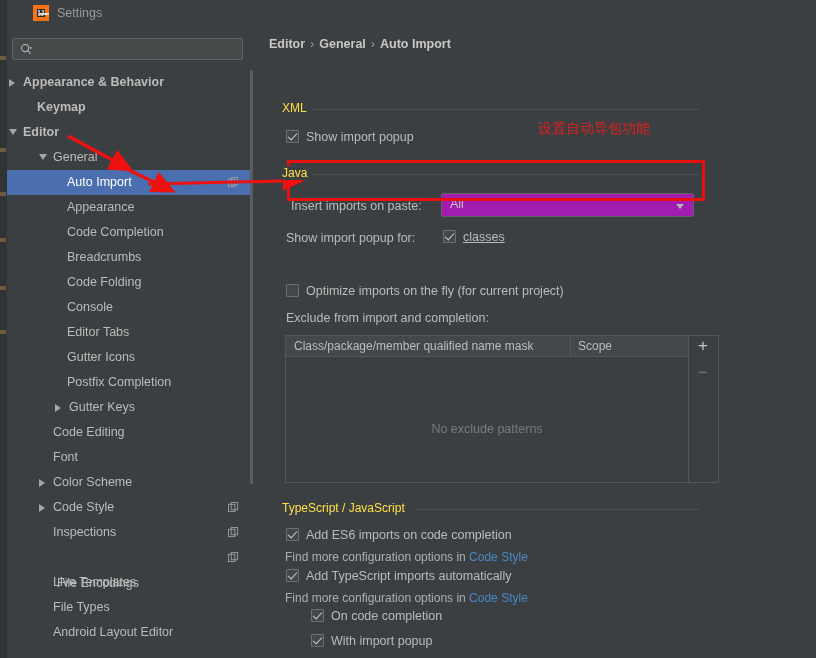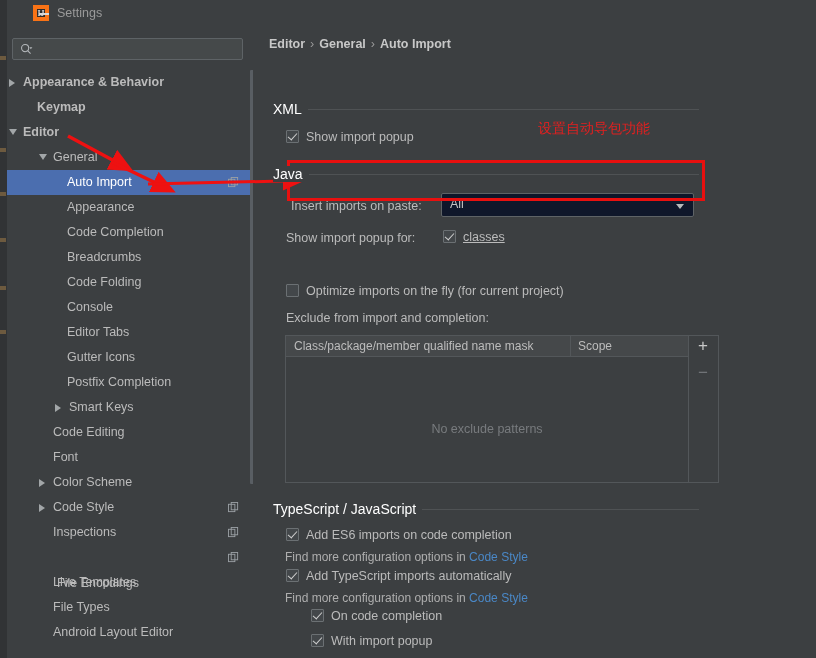--- a/index.html
+++ b/index.html
@@ -132,22 +132,22 @@
     font-size: 12.5px; font-weight: bold; color: #c8c8c8;
   }
   .breadcrumb .sep {
     color: #9a9a9a; font-weight: normal; padding: 0 5px;
   }
 
   .group {
     position: absolute; left: 16px;
   }
   .group-title {
-    position: absolute; left: 4px; top: 0;
-    font-size: 14px; color: #ffffff;
+    position: absolute; left: 13px; top: 0;
+    font-size: 12px; color: #fde047;
     background: #3c3f41;
     padding-right: 6px;
     z-index: 2;
   }
   .group-line {
     position: absolute; top: 8px; height: 1px;
     background: #4f5254;
     z-index: 1;
   }
 
@@ -169,21 +169,21 @@
     left: 3px; top: 0px;
     width: 4px; height: 8px;
     border: solid #cfcfcf;
     border-width: 0 1.6px 1.6px 0;
     transform: rotate(42deg);
   }
   .cb-label { padding-left: 7px; color: #bbbbbb; }
 
   .combo {
     position: absolute;
-    background: #0f172a;
+    background: #a21caf;
     border: 1px solid #5e6366;
     box-sizing: border-box;
     border-radius: 2px;
   }
   .combo .val {
     position: absolute; left: 8px; top: 3px;
     font-size: 12.5px; color: #c3c3c3;
   }
   .combo .arrow {
     position: absolute; right: 9px; top: 10px;
@@ -348,21 +348,21 @@
           <span class="tree-label" style="left: 60px;">Editor Tabs</span>
         </div>
         <div class="tree-item">
           <span class="tree-label" style="left: 60px;">Gutter Icons</span>
         </div>
         <div class="tree-item">
           <span class="tree-label" style="left: 60px;">Postfix Completion</span>
         </div>
         <div class="tree-item">
           <span class="tw collapsed" style="left: 48px;"></span>
-          <span class="tree-label" style="left: 62px;">Smart Keys</span>
+          <span class="tree-label" style="left: 62px;">Gutter Keys</span>
         </div>
         <div class="tree-item">
           <span class="tree-label" style="left: 46px;">Code Editing</span>
         </div>
         <div class="tree-item">
           <span class="tree-label" style="left: 46px;">Font</span>
         </div>
         <div class="tree-item">
           <span class="tw collapsed" style="left: 32px;"></span>
           <span class="tree-label" style="left: 46px;">Color Scheme</span>

